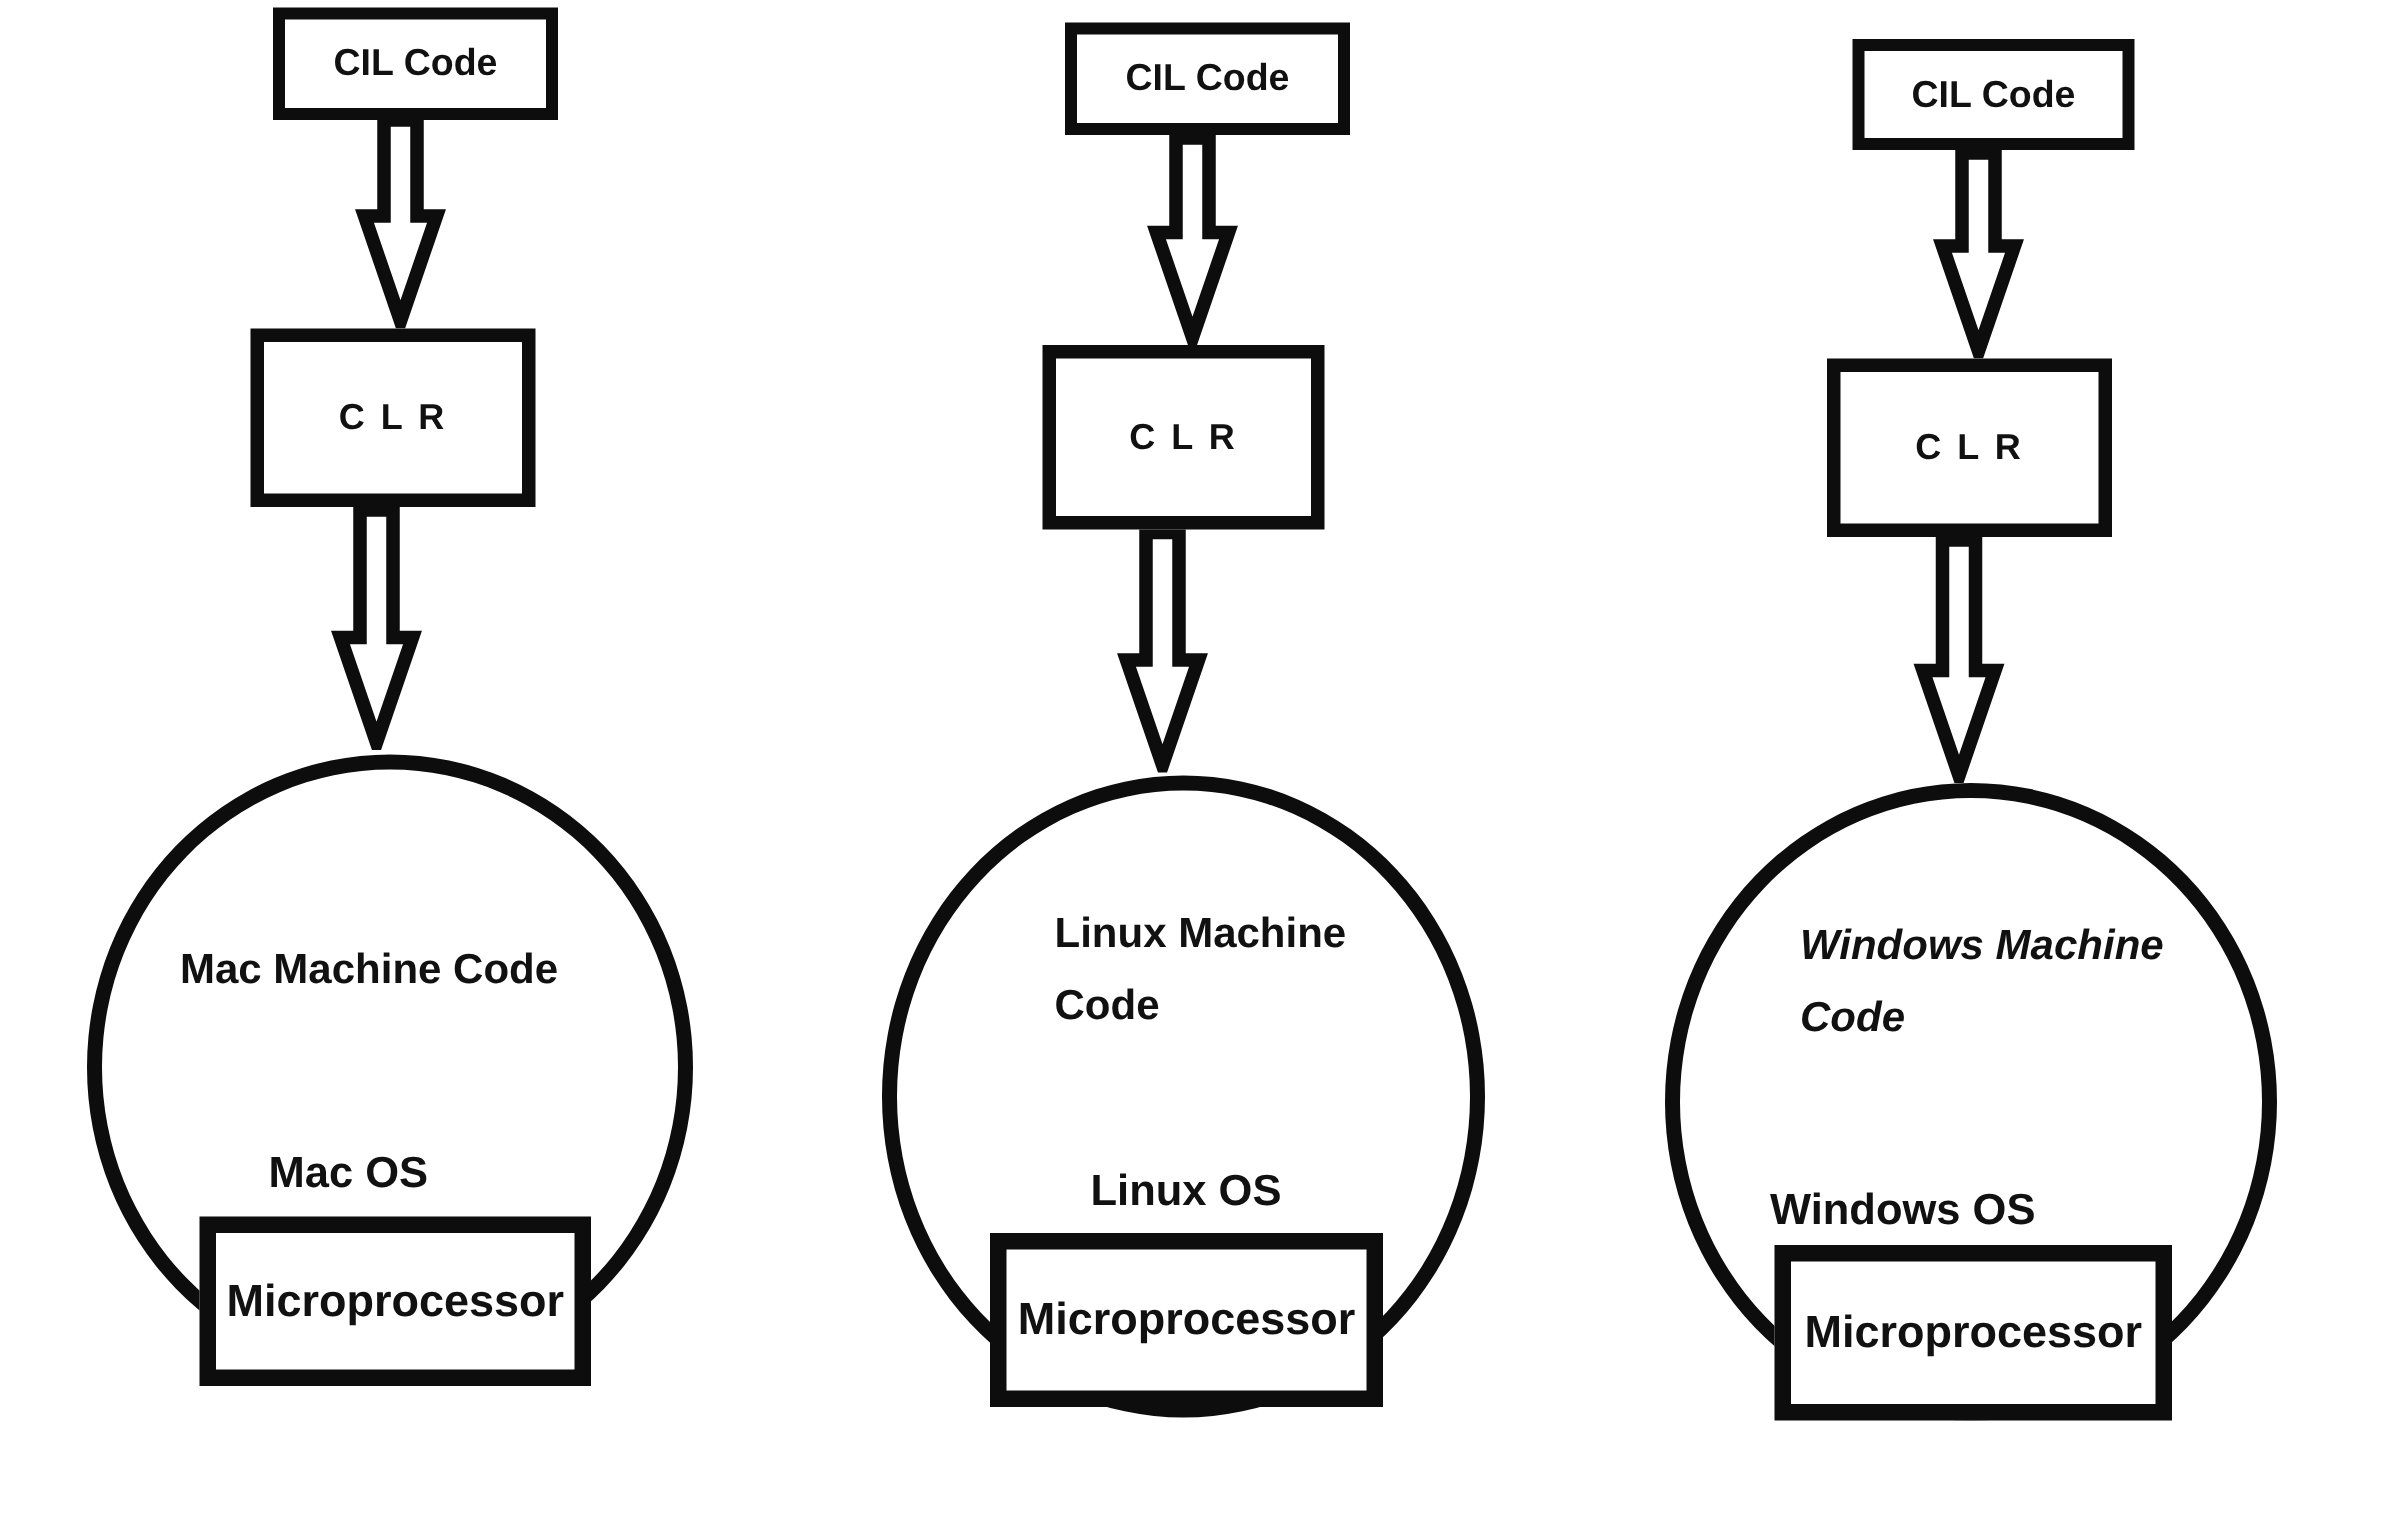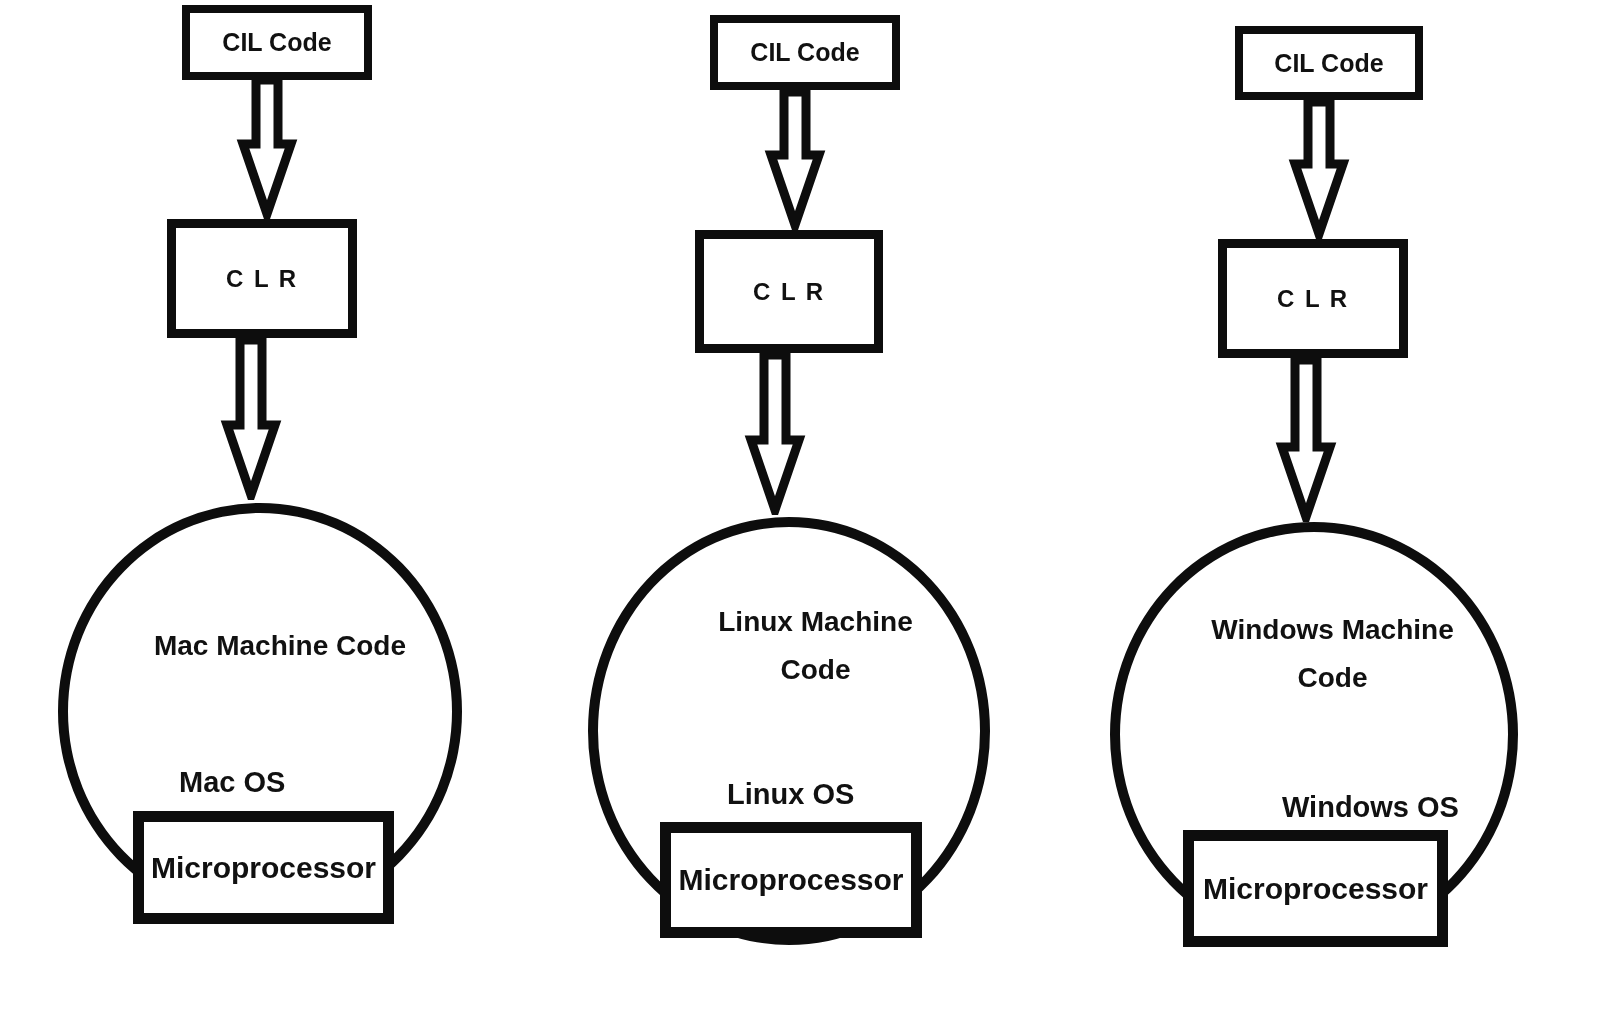--- a/index.html
+++ b/index.html
@@ -28,21 +28,21 @@
   .ellipse {
     position: absolute;
     box-sizing: border-box;
     background: #ffffff;
     border: 10px solid #0d0d0d;
     border-radius: 50%;
     z-index: 1;
   }
   .arrow { position: absolute; z-index: 2; }
   .lbl { position: absolute; font-weight: bold; white-space: nowrap; z-index: 2; }
-  .machine { position: absolute; font-weight: bold; font-size: 28px; line-height: 48px; z-index: 2; text-align: center; }
+  .machine { position: absolute; font-weight: bold; font-size: 28px; line-height: 48px; z-index: 2; }
   .os { font-size: 29px; }
   .cil { font-size: 25px; }
   .clr { font-size: 24px; letter-spacing: 2px; }
   .micro { border-width: 11px; font-size: 30px; z-index: 4; }
 
   
   #c1-cil   { left: 182px; top: 5px;   width: 190px; height: 75px;  border-width: 8px; }
   #c1-a1    { left: 232px; top: 76px; }
   #c1-clr   { left: 167px; top: 219px; width: 190px; height: 119px; border-width: 9px; }
   #c1-a2    { left: 216px; top: 336px; }
@@ -60,22 +60,22 @@
   #c2-mach  { left: 703px; top: 598px; width: 225px; }
   #c2-os    { left: 703px; top: 778px; margin-left: 24px; }
   #c2-micro { left: 660px; top: 822px; width: 262px; height: 116px; }
 
   
   #c3-cil   { left: 1235px; top: 26px;  width: 188px; height: 74px;  border-width: 8px; }
   #c3-a1    { left: 1284px; top: 98px; }
   #c3-clr   { left: 1218px; top: 239px; width: 190px; height: 119px; border-width: 9px; }
   #c3-a2    { left: 1271px; top: 356px; }
   #c3-ell   { left: 1110px; top: 522px; width: 408px; height: 425px; }
-  #c3-mach  { left: 1200px; top: 606px; width: 265px; }
-  #c3-os    { left: 1282px; top: 791px; text-align: center; }
+  #c3-mach  { left: 1200px; top: 606px; width: 265px; font-style: italic; }
+  #c3-os    { left: 1180px; top: 791px; text-align: center; }
   #c3-micro { left: 1183px; top: 830px; width: 265px; height: 117px; }
 </style>
 </head>
 <body>
 
 <div id="stage">
 
   <div>
     <div class="box cil" id="c1-cil">
       <span>CIL Code</span>

